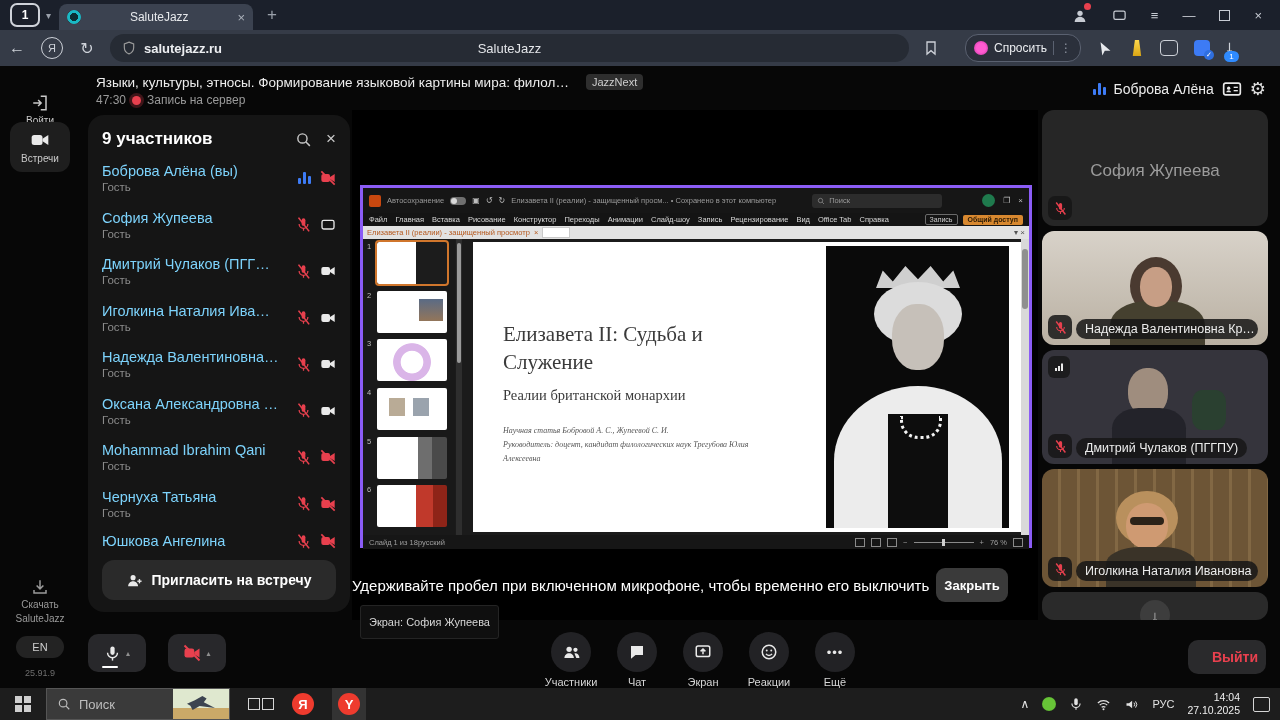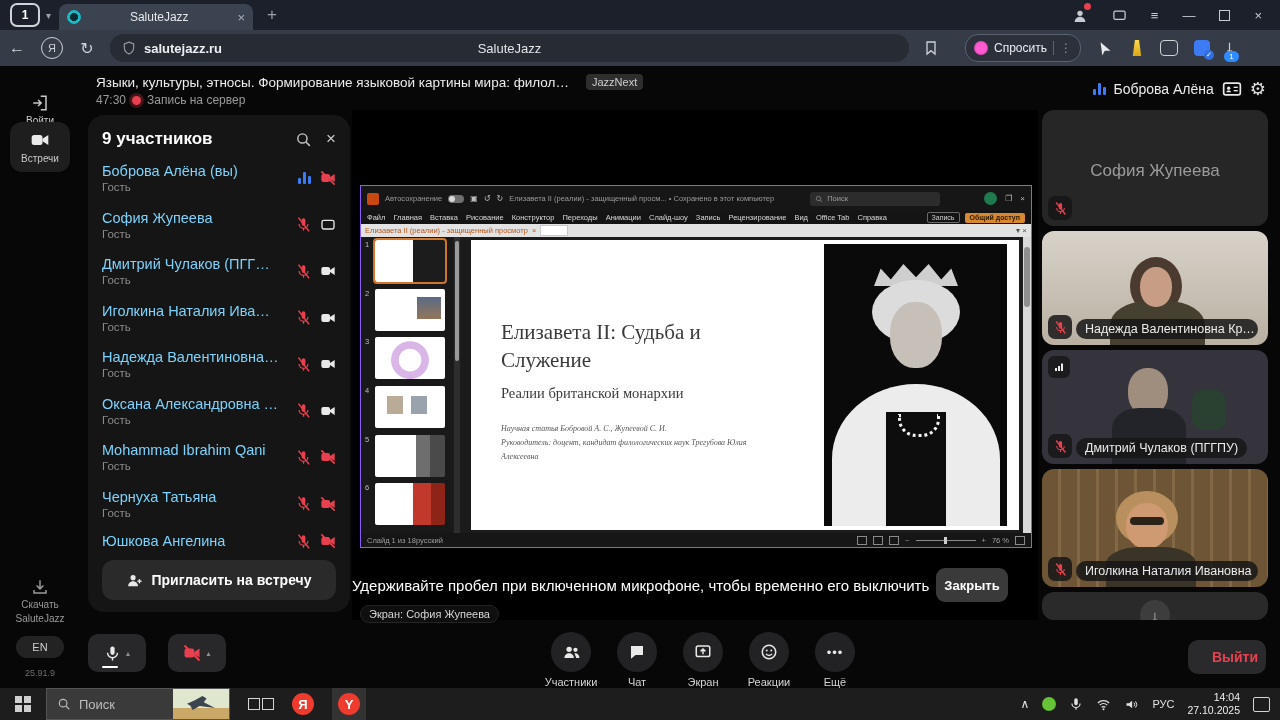--- a/index.html
+++ b/index.html
@@ -81,21 +81,21 @@
   .prow{height:46.5px;display:flex;align-items:center;}
   .pinfo{flex:1;min-width:0;}
   .pname{font-size:14.5px;color:#7dd3fc;white-space:nowrap;overflow:hidden;}
   .prole{font-size:11.5px;color:#8b8b8b;margin-top:2px;}
   .picons{display:flex;align-items:center;gap:9px;}
   #invitebtn{margin-top:auto;height:40px;background:#2a2a2a;border-radius:12px;display:flex;align-items:center;
              justify-content:center;gap:8px;font-size:14px;font-weight:bold;color:#fff;}
 
   
   #stage{left:352px;top:44px;width:686px;height:510px;background:#000;}
-  #ppt{left:8px;top:75px;width:672px;height:363px;background:#121212;border:1px solid #8b5cf6;box-sizing:border-box;}
+  #ppt{left:8px;top:75px;width:672px;height:363px;background:#121212;border:3px solid #8b5cf6;box-sizing:border-box;}
   #ppt-title{height:25px;display:flex;align-items:center;gap:6px;padding:0 6px;background:#161616;position:relative;}
   #pptlogo{width:12px;height:12px;background:#c9480f;border-radius:2px;}
   .ttxt{font-size:7.5px;color:#9a9a9a;}
   #autosave-tgl{width:16px;height:8px;border-radius:4px;background:#6f6f6f;position:relative;}
   #autosave-tgl i{position:absolute;left:1px;top:1px;width:6px;height:6px;border-radius:50%;background:#d9d9d9;}
   .qat{font-size:8px;color:#bdbdbd;}
   #ppt-search{width:120px;height:14px;background:#2c2c2c;border-radius:3px;display:flex;align-items:center;gap:4px;
               padding:0 5px;margin-left:30px;}
   #ppt-title .right{margin-left:auto;display:flex;align-items:center;gap:8px;}
   #ppt-avatar{width:13px;height:13px;border-radius:50%;background:#1f7a4d;}
@@ -135,22 +135,22 @@
   #ppt-status .sright{margin-left:auto;display:flex;align-items:center;gap:6px;}
   .viewbox{width:8px;height:7px;border:1px solid #8a8a8a;}
   #zoomline{width:60px;height:1px;background:#8a8a8a;position:relative;}
   #zoomline i{position:absolute;left:28px;top:-3px;width:3px;height:7px;background:#cfcfcf;}
 
   
   #toast{left:352px;top:500px;width:656px;height:38px;display:flex;align-items:center;}
   #toast .ttext{font-size:15px;color:#fff;}
   #toast .tclose{margin-left:auto;width:72px;height:34px;background:#3a3a3a;border-radius:9px;color:#fff;font-size:13px;
                  font-weight:bold;display:flex;align-items:center;justify-content:center;}
-  #screenlabel{left:360px;top:539px;background:#0f0f0f;border:1px solid #242424;border-radius:9px;
-               font-size:11px;color:#d6d6d6;padding:2px 8px;}
+  #screenlabel{left:360px;top:539px;background:#0f0f0f;border:1px solid #242424;border-radius:3px;
+               font-size:11px;color:#d6d6d6;padding:10px 8px;}
 
   
   .tile{position:absolute;left:1042px;width:226px;border-radius:12px;background:#262626;overflow:hidden;}
   .tile .namepill{position:absolute;left:34px;bottom:6px;max-width:182px;background:rgba(22,22,22,.85);
                   border-radius:12px;font-size:12.5px;color:#ececec;padding:3px 9px;white-space:nowrap;overflow:hidden;box-sizing:border-box;}
   .tile .micbadge{position:absolute;left:6px;bottom:6px;width:24px;height:24px;background:rgba(22,22,22,.85);
                   border-radius:7px;display:flex;align-items:center;justify-content:center;}
   #tile-sofia .cname{position:absolute;left:0;right:0;top:44%;text-align:center;font-size:17px;color:#9b9b9b;}
   #tile-dmitry .sig{position:absolute;left:6px;top:6px;width:22px;height:22px;background:rgba(22,22,22,.8);border-radius:6px;
                     display:flex;align-items:center;justify-content:center;}

